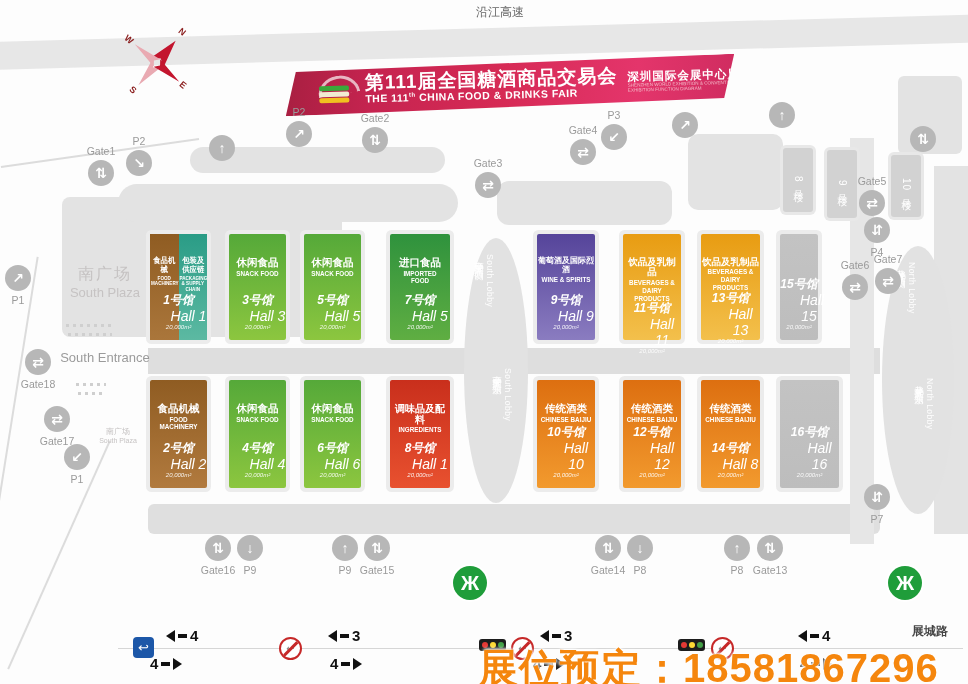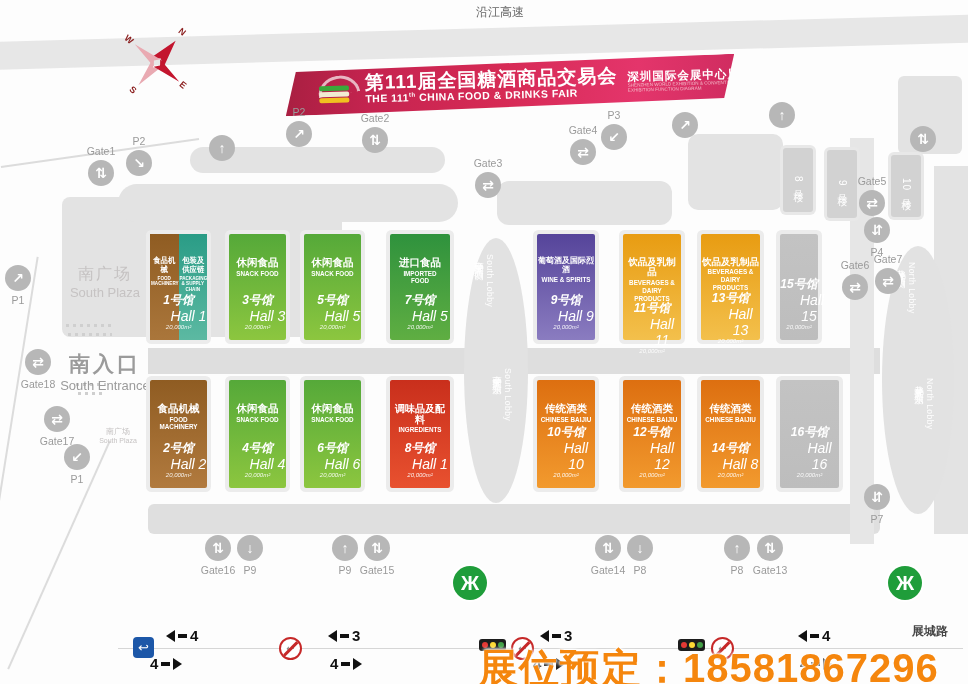--- a/index.html
+++ b/index.html
@@ -144,21 +144,20 @@
     <div class="en">SHENZHEN WORLD EXHIBITION &amp; CONVENTION CENTER</div>
     <div class="en">EXHIBITION FUNCTION DIAGRAM</div>
   </div>
 </div>
 
 <div class="glabel plaza-label" style="left:45px;top:264px;width:120px;">
   <div style="font-size:16px;letter-spacing:2px;">南广场</div>
   <div style="font-size:13px;">South Plaza</div>
 </div>
 <div class="glabel" style="left:40px;top:350px;width:130px;">
-  <div style="font-size:21px;font-weight:bold;letter-spacing:3px;">南入口</div>
   <div style="font-size:13px;">South Entrance</div>
 </div>
 <div class="glabel plaza-label" style="left:88px;top:426px;width:60px;">
   <div style="font-size:8px;">南广场</div>
   <div style="font-size:7px;">South Plaza</div>
 </div>
 <div class="glabel" style="left:895px;top:623px;width:70px;font-size:12px;font-weight:bold;color:#444;">展城路</div>
 
 <div class="hall split" style="left:150px;top:234px;width:57px;height:106px;">
   <div class="half hl">

